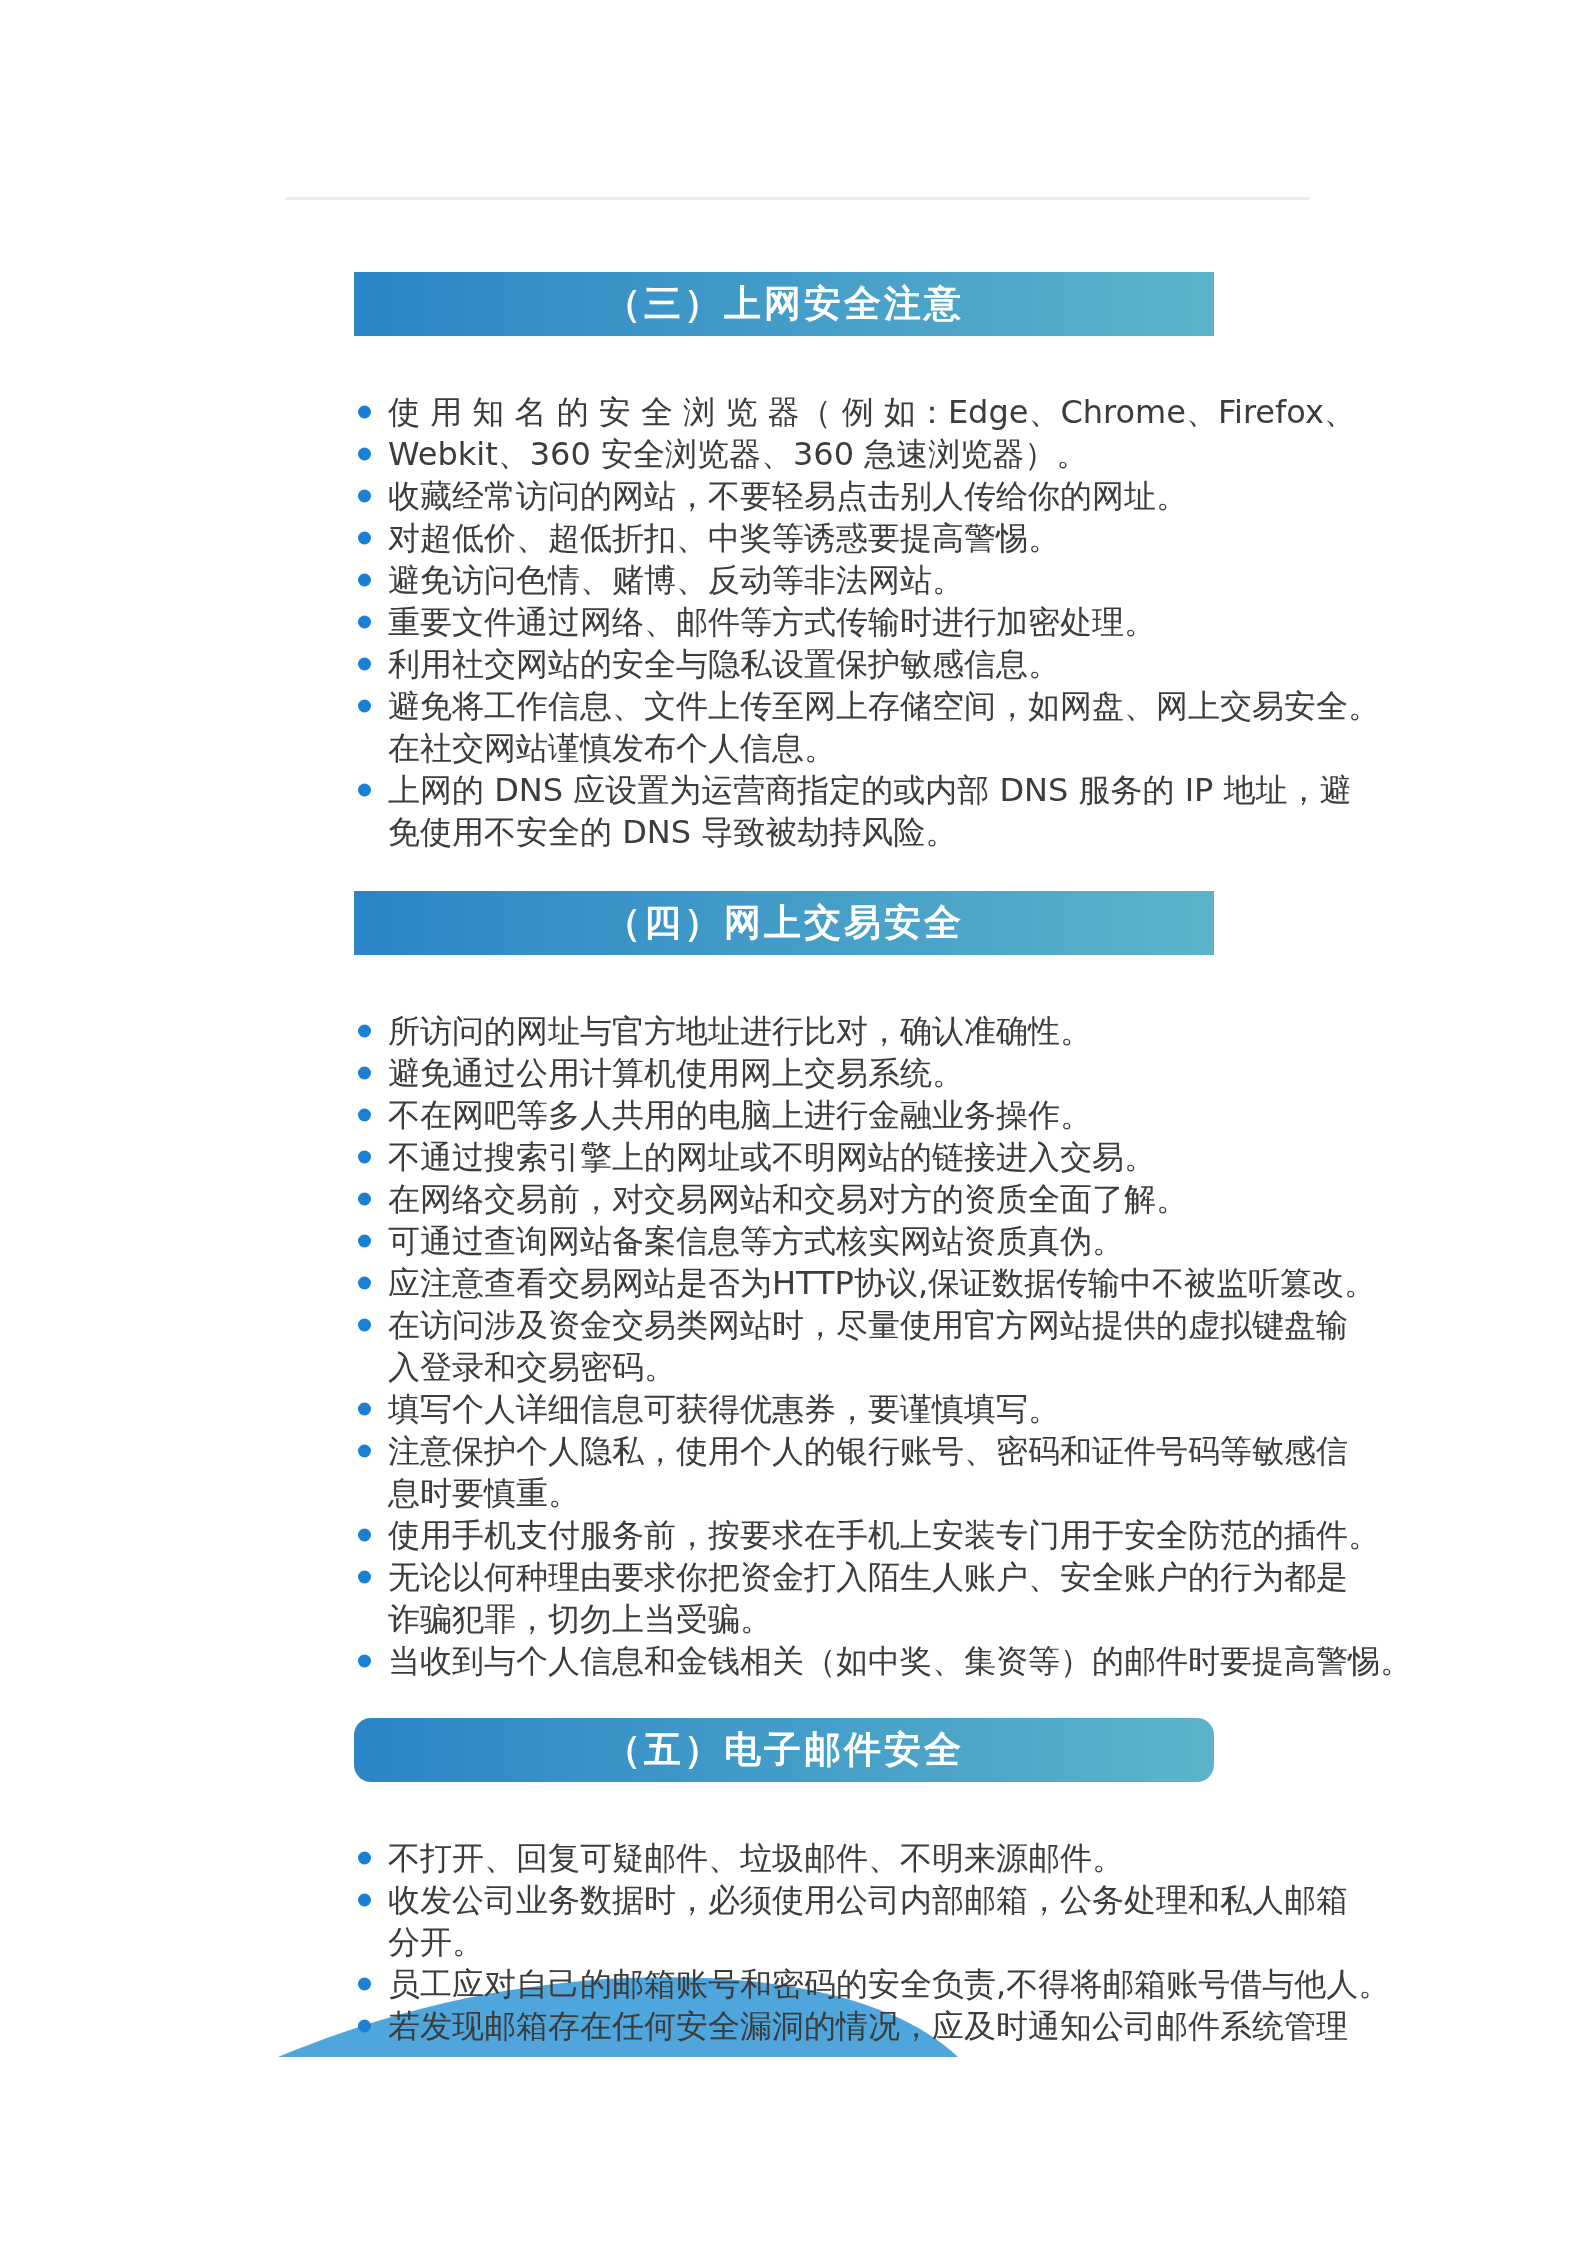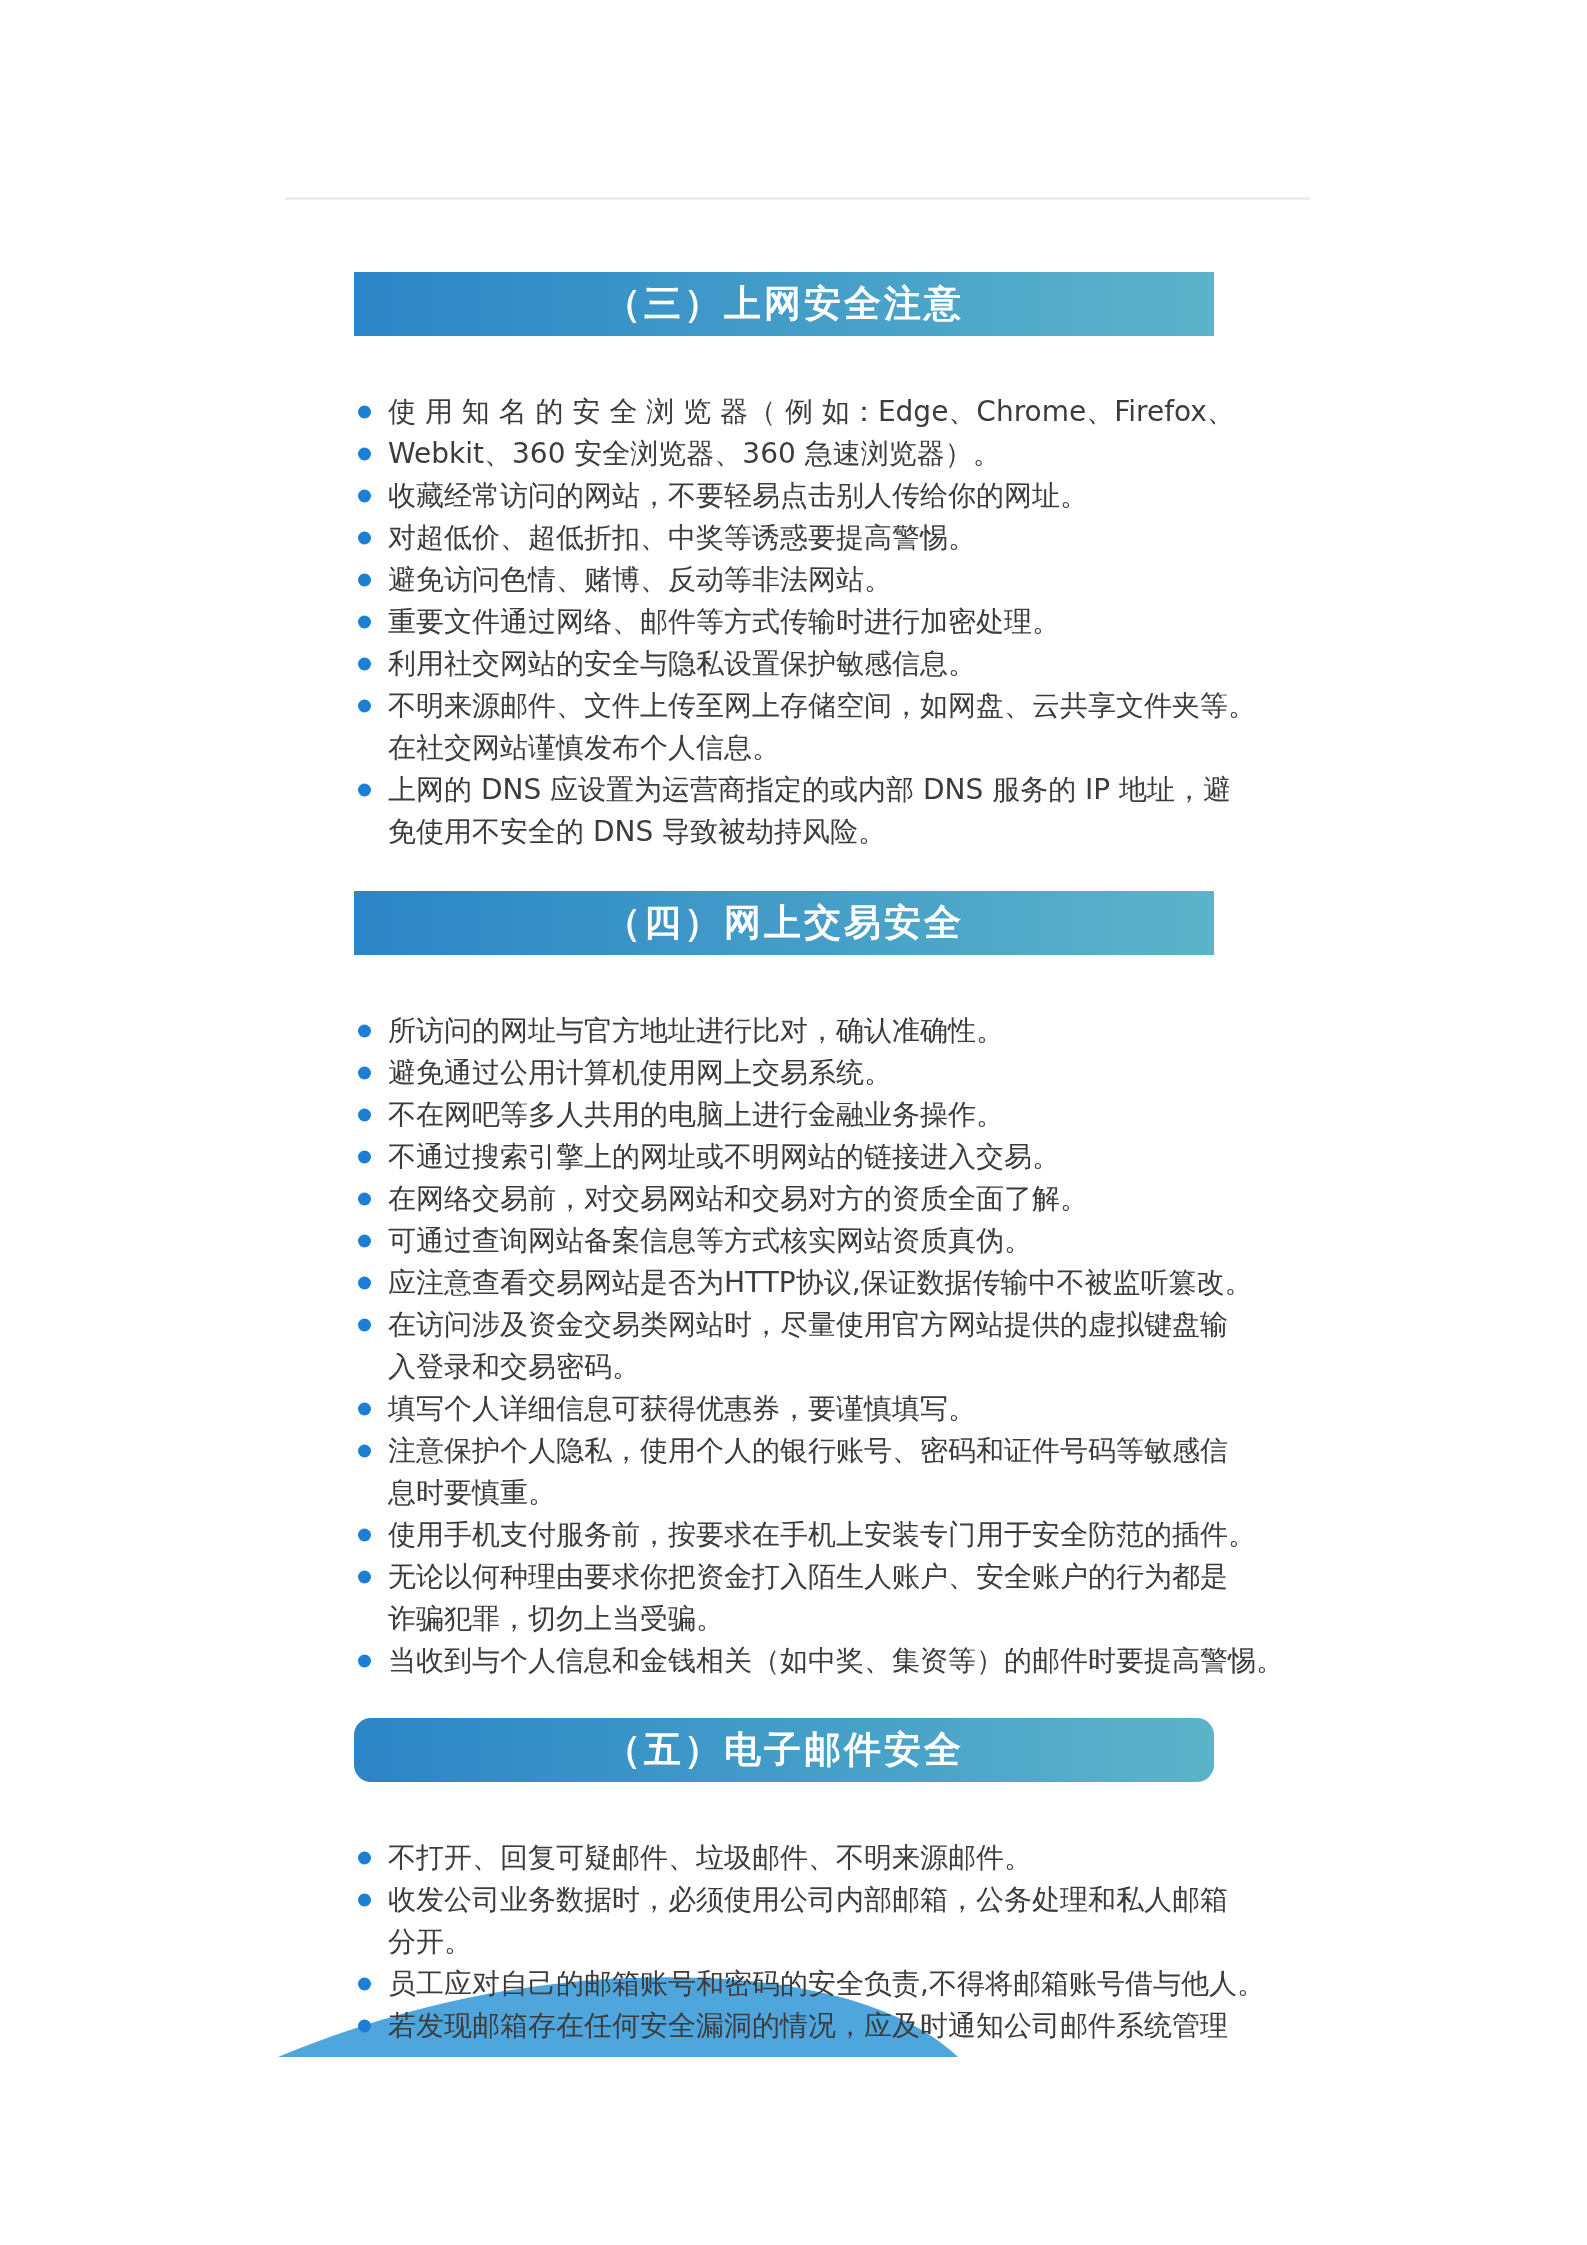--- a/index.html
+++ b/index.html
@@ -20,21 +20,21 @@
   .banner{
     height:64px;line-height:64px;margin-top:38px;
     background:linear-gradient(to right,var(--banner-left),var(--banner-right));
     color:#ffffff;text-align:center;font-weight:bold;font-size:37px;letter-spacing:3px;
   }
   .section:first-of-type .banner{margin-top:272px;}
   .section:nth-of-type(3) .banner{margin-top:36px;border-radius:17px;}
   .list{margin-top:55px;}
   .line{
     position:relative;height:42px;line-height:42px;padding-left:34px;
-    font-size:28px;color:var(--text);white-space:nowrap;
+    font-size:32px;color:var(--text);white-space:nowrap;
   }
   .line .dot{
     position:absolute;left:4px;top:50%;transform:translateY(-50%);
     width:13px;height:13px;border-radius:50%;background:var(--bullet);
   }
 </style>
 </head>
 <body>
 
 <div class="page">
@@ -81,21 +81,21 @@
     <span class="txt">重要文件通过网络、邮件等方式传输时进行加密处理。</span>
   </div>
 
   <div class="line">
     <span class="dot"></span>
     <span class="txt">利用社交网站的安全与隐私设置保护敏感信息。</span>
   </div>
 
   <div class="line">
     <span class="dot"></span>
-    <span class="txt">不明来源邮件、文件上传至网上存储空间，如网盘、云共享文件夹等。</span>
+    <span class="txt">避免将工作信息、文件上传至网上存储空间，如网盘、网上交易安全。</span>
   </div>
 
   <div class="line no-bullet">
     
     <span class="txt">在社交网站谨慎发布个人信息。</span>
   </div>
 
 
   <div class="line">
     <span class="dot"></span>

